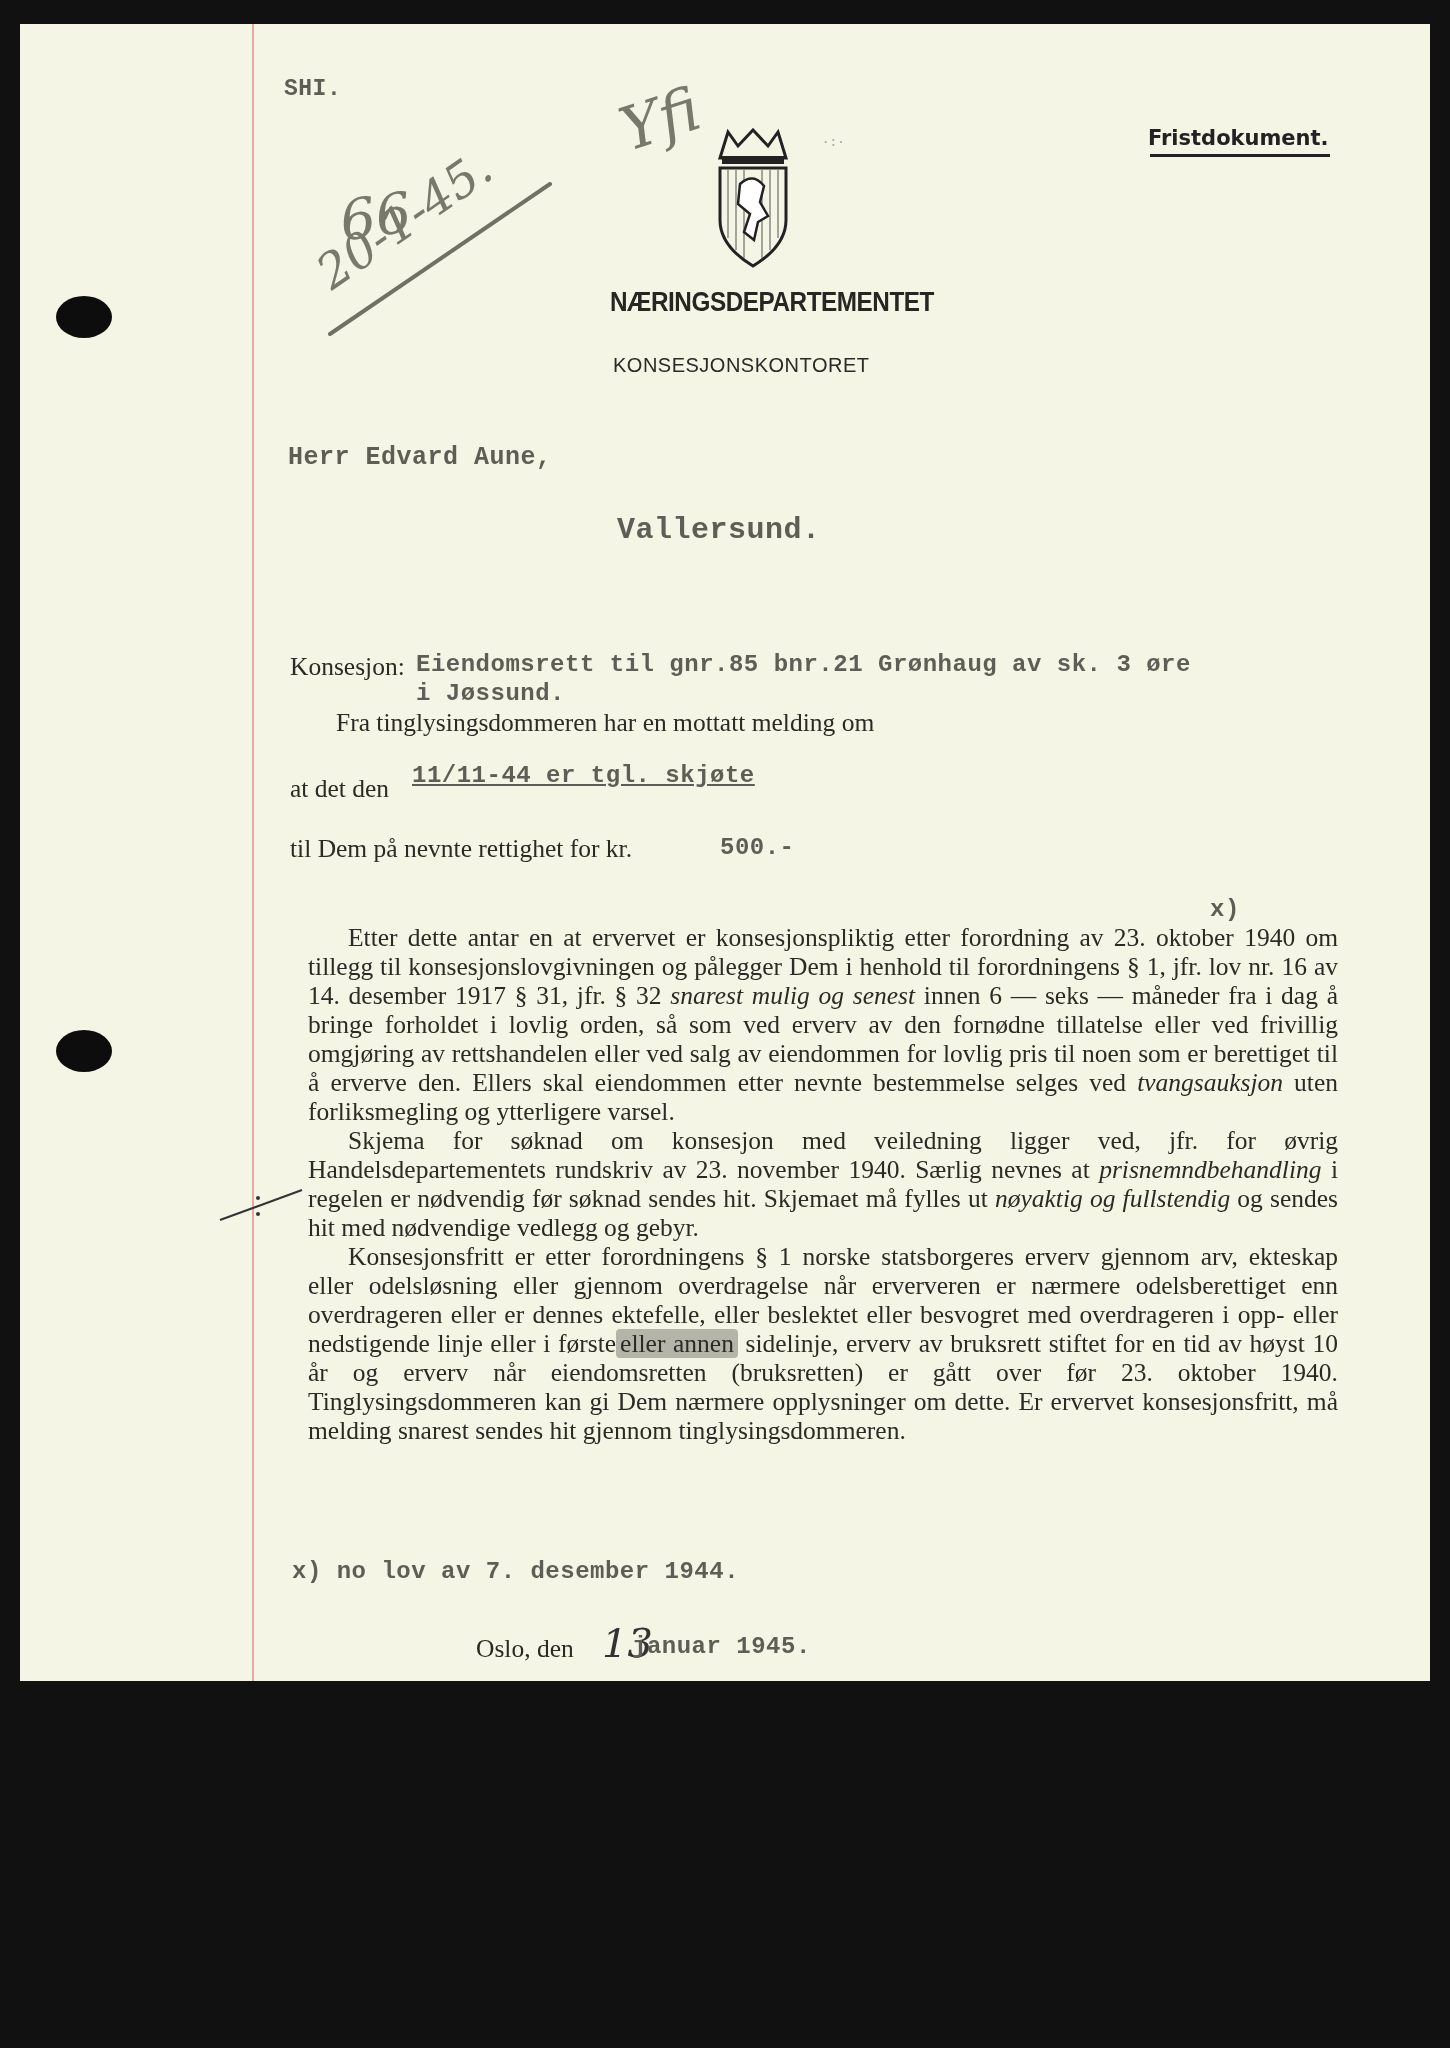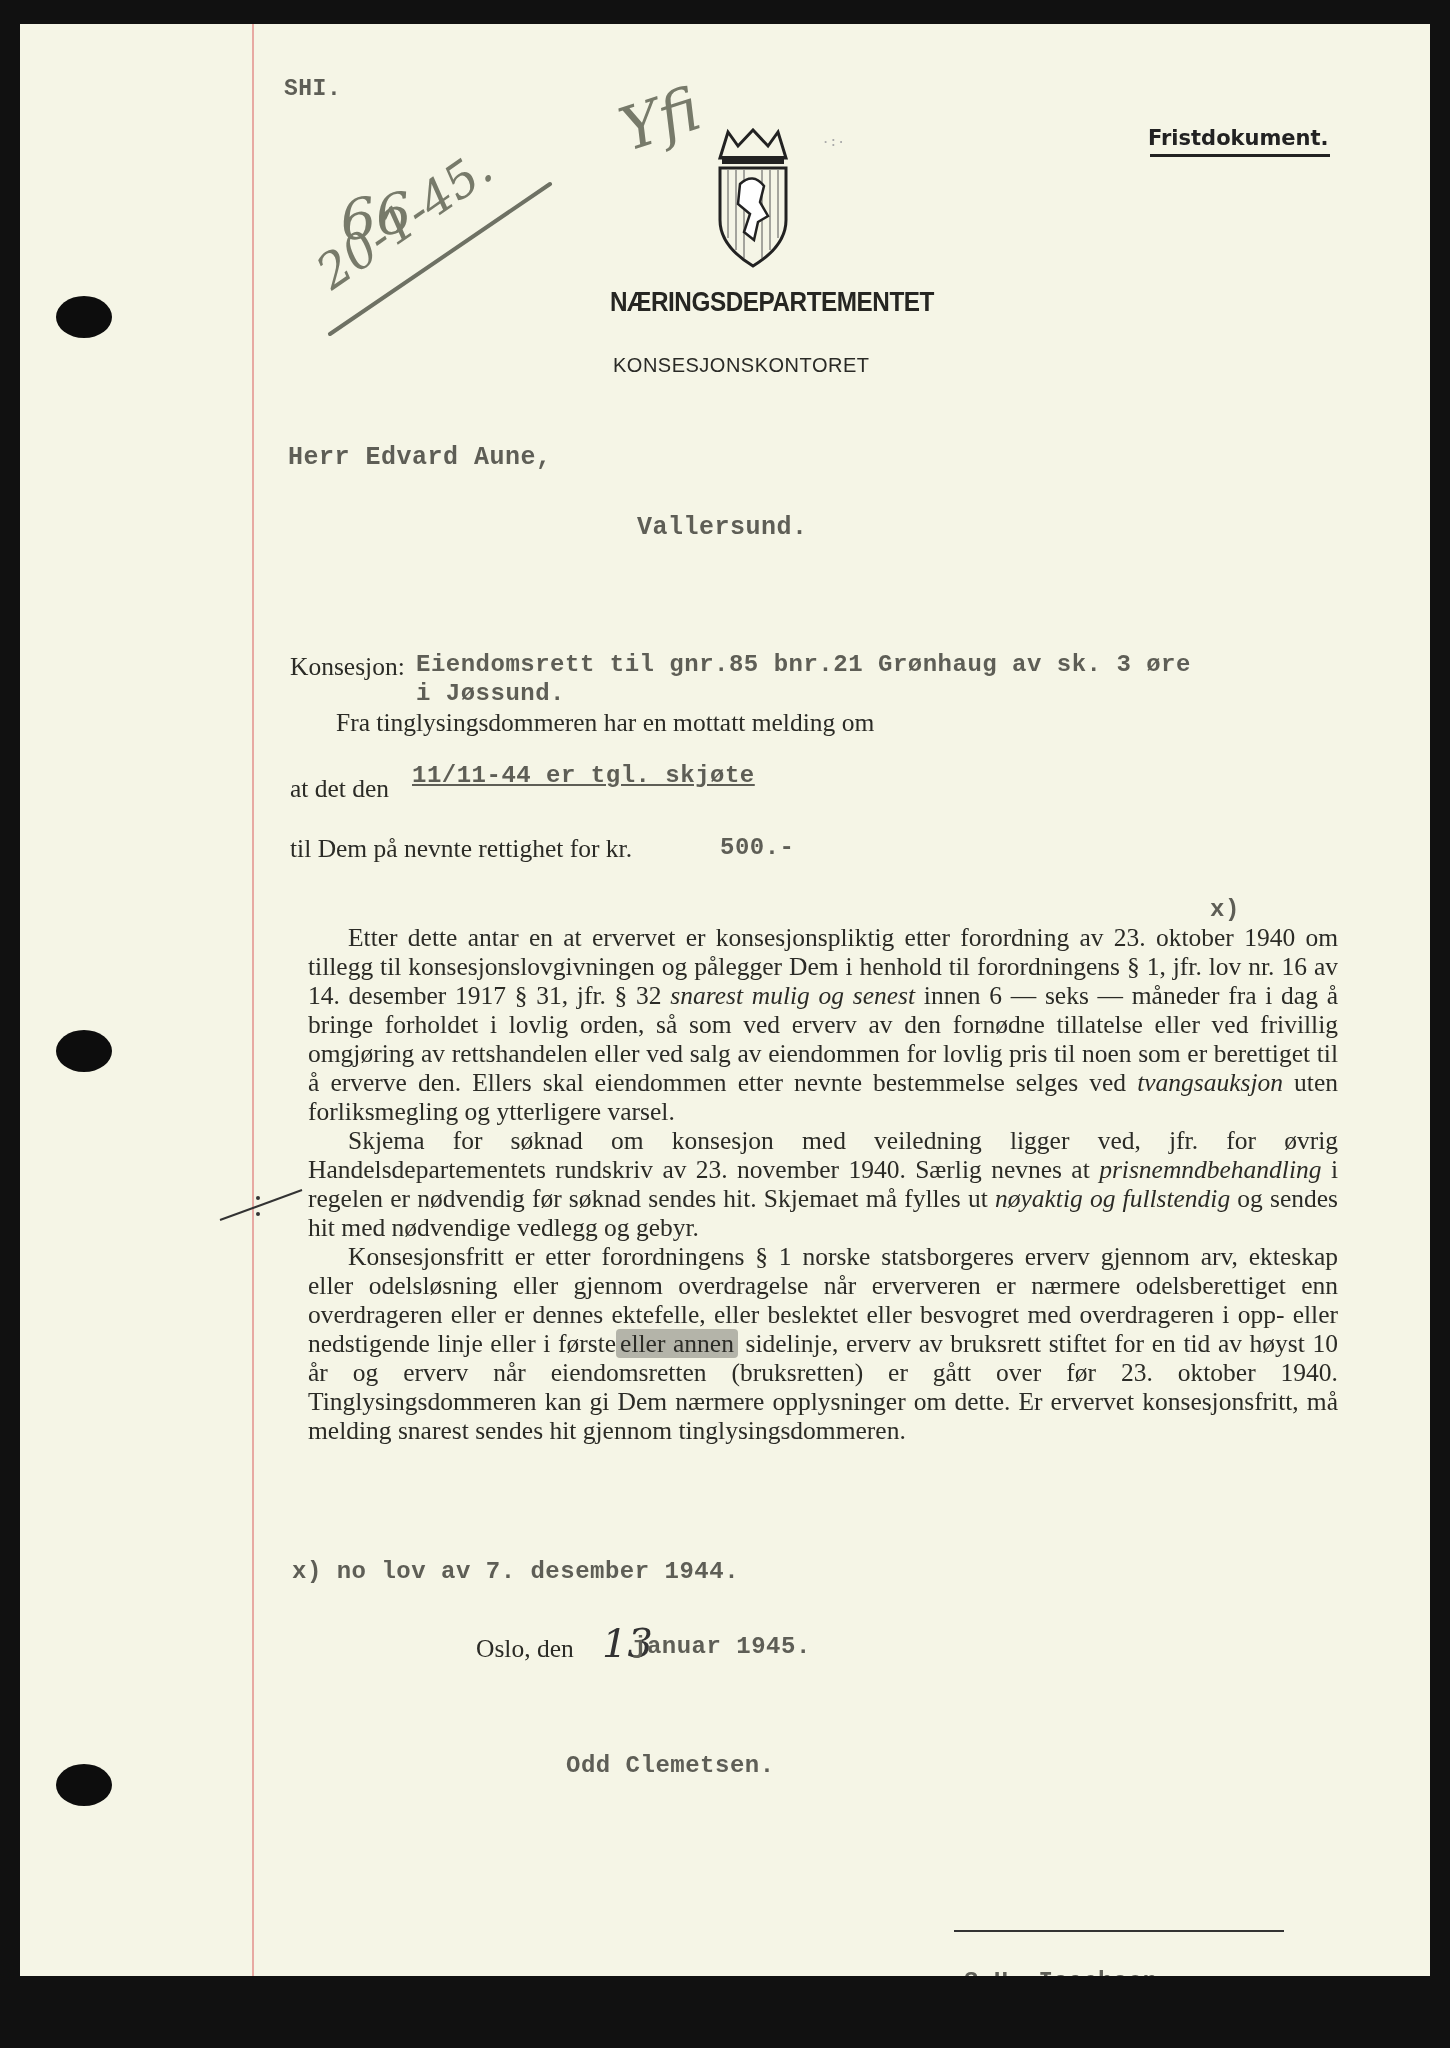--- a/index.html
+++ b/index.html
@@ -1,18 +1,18 @@
 <!DOCTYPE html>
 <html><head>
 <meta charset="utf-8">
 <style>
   html, body { margin:0; padding:0; }
   body { width:1450px; height:2048px; background:#111; position:relative; overflow:hidden; }
   .page {
-    position:absolute; left:20px; top:24px; width:1410px; height:1952px;
+    position:absolute; left:20px; top:24px; width:1410px; height:1657px;
     background:#f5f5e6; overflow:hidden;
   }
   .margin-line { position:absolute; left:232px; top:0; width:2px; height:100%; background:#e7a9a2; }
   .hole { position:absolute; left:36px; width:56px; height:42px; border-radius:50%; background:#0d0d0d; }
   .typed { position:absolute; font-family:"Liberation Mono","DejaVu Sans Mono",monospace; font-weight:bold; color:#5e5e56; letter-spacing:0.5px; }
   .printed { position:absolute; font-family:"Liberation Serif","DejaVu Serif",serif; color:#2b2b26; font-size:25.5px; }
   .hand { position:absolute; font-family:"DejaVu Serif",serif; font-style:italic; color:#777a6a; }
   .dept { position:absolute; font-family:"Liberation Sans","DejaVu Sans",sans-serif; font-weight:bold; color:#262622; font-size:27px; letter-spacing:-0.5px; transform:scaleX(0.9); transform-origin:left; }
   .office { position:absolute; font-family:"Liberation Sans","DejaVu Sans",sans-serif; color:#2a2a26; font-size:20px; letter-spacing:0.5px; }
   .frist { position:absolute; font-family:"DejaVu Sans",sans-serif; color:#222; font-size:21px; font-weight:bold; }
@@ -57,21 +57,21 @@
   </svg>
   <div class="typed" style="left:802px; top:112px; font-size:12px; color:#aaa;">·:·</div>
 
   <div class="frist" style="left:1128px; top:102px;text-align:center;">Fristdokument.</div>
   <div class="frist-underline" style="left:1130px; top:130px; width:180px;"></div>
 
   <div class="dept" style="left:590px; top:263px;">NÆRINGSDEPARTEMENTET</div>
   <div class="office" style="left:593px; top:330px;">KONSESJONSKONTORET</div>
 
   <div class="typed" style="left:268px; top:419px; font-size:25px;">Herr Edvard Aune,</div>
-  <div class="typed" style="left:617px; top:489px; font-size:25px;">Vallersund.</div>
+  <div class="typed" style="left:597px; top:489px; font-size:30px;">Vallersund.</div>
 
   <div class="printed" style="left:270px; top:628px;">Konsesjon:</div>
   <div class="typed" style="left:396px; top:627px; font-size:24px;">Eiendomsrett til gnr.85 bnr.21 Grønhaug  av sk. 3 øre</div>
   <div class="typed" style="left:396px; top:656px; font-size:24px;">i Jøssund.</div>
 
   <div class="printed" style="left:316px; top:684px;">Fra tinglysingsdommeren har en mottatt melding om</div>
   <div class="printed" style="left:270px; top:750px;">at det den</div>
   <div class="typed" style="left:392px; top:738px; font-size:24px;text-decoration:underline;">11/11-44  er tgl. skjøte</div>
   <div class="printed" style="left:270px; top:810px;">til Dem på nevnte rettighet for kr.</div>
   <div class="typed" style="left:700px; top:810px; font-size:24px;">500.-</div>

